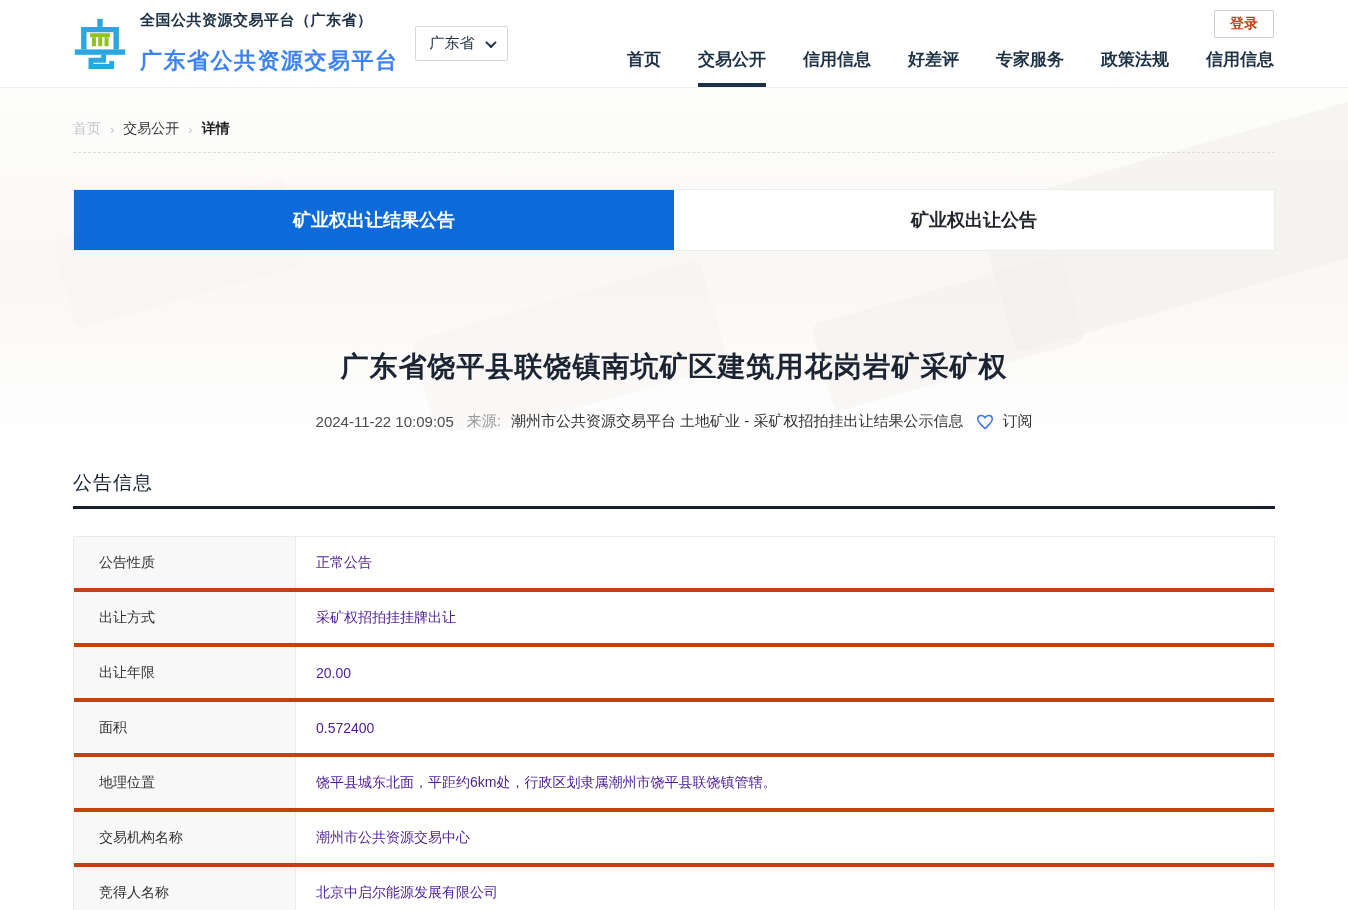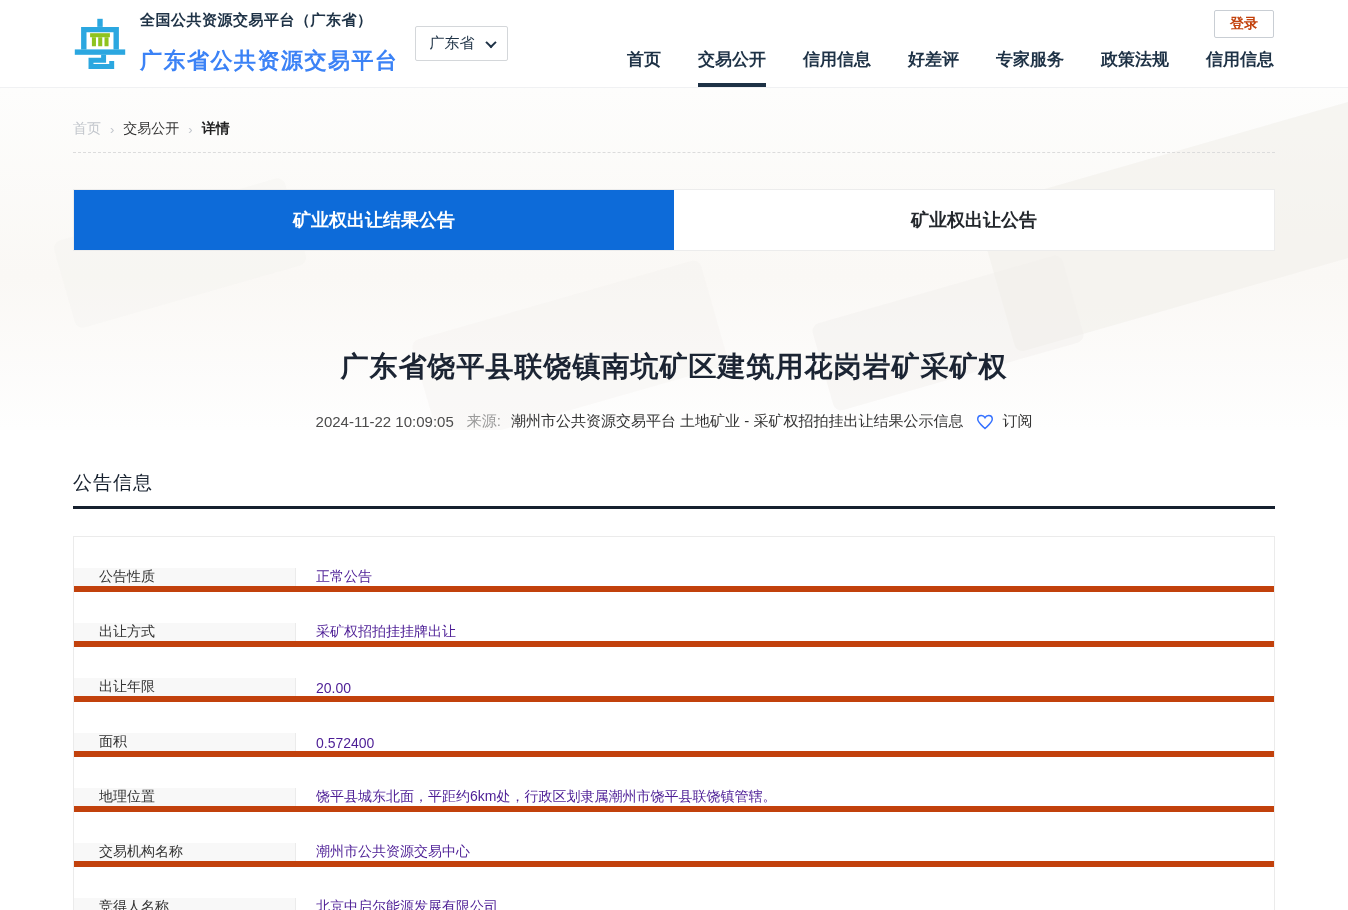--- a/index.html
+++ b/index.html
@@ -62,21 +62,21 @@
   .subscribe { display:flex; align-items:center; gap:8px; color:#333; cursor:pointer; }
   .heart-icon { display:flex; align-items:center; }
 
   
   .content { padding:0 73px; background:#fff; }
   .section-header { margin-top:40px; }
   .section-title { font-size:19px; font-weight:normal; color:#16202e; letter-spacing:1px; }
   .section-rule { margin-top:10px; height:3px; background:#16202e; }
 
   .info-table { margin-top:27px; border:1px solid #ebebeb; border-bottom:none; }
-  .row { display:flex; height:55px; border-bottom:6px solid #c2410c;align-items:flex-end; }
+  .row { display:flex; height:55px; border-bottom:4px solid #c2410c; }
   .row-label { width:222px; background:#f8f8f8; border-right:1px solid #ebebeb;
     display:flex; align-items:center; padding-left:25px; font-size:14px; color:#333; }
   .row-value { flex:1; display:flex; align-items:center; padding-left:20px;
     font-size:14px; color:#4c1d95; }
 </style>
 </head>
 <body>
 
 <div class="header">
   <div class="header-left">

